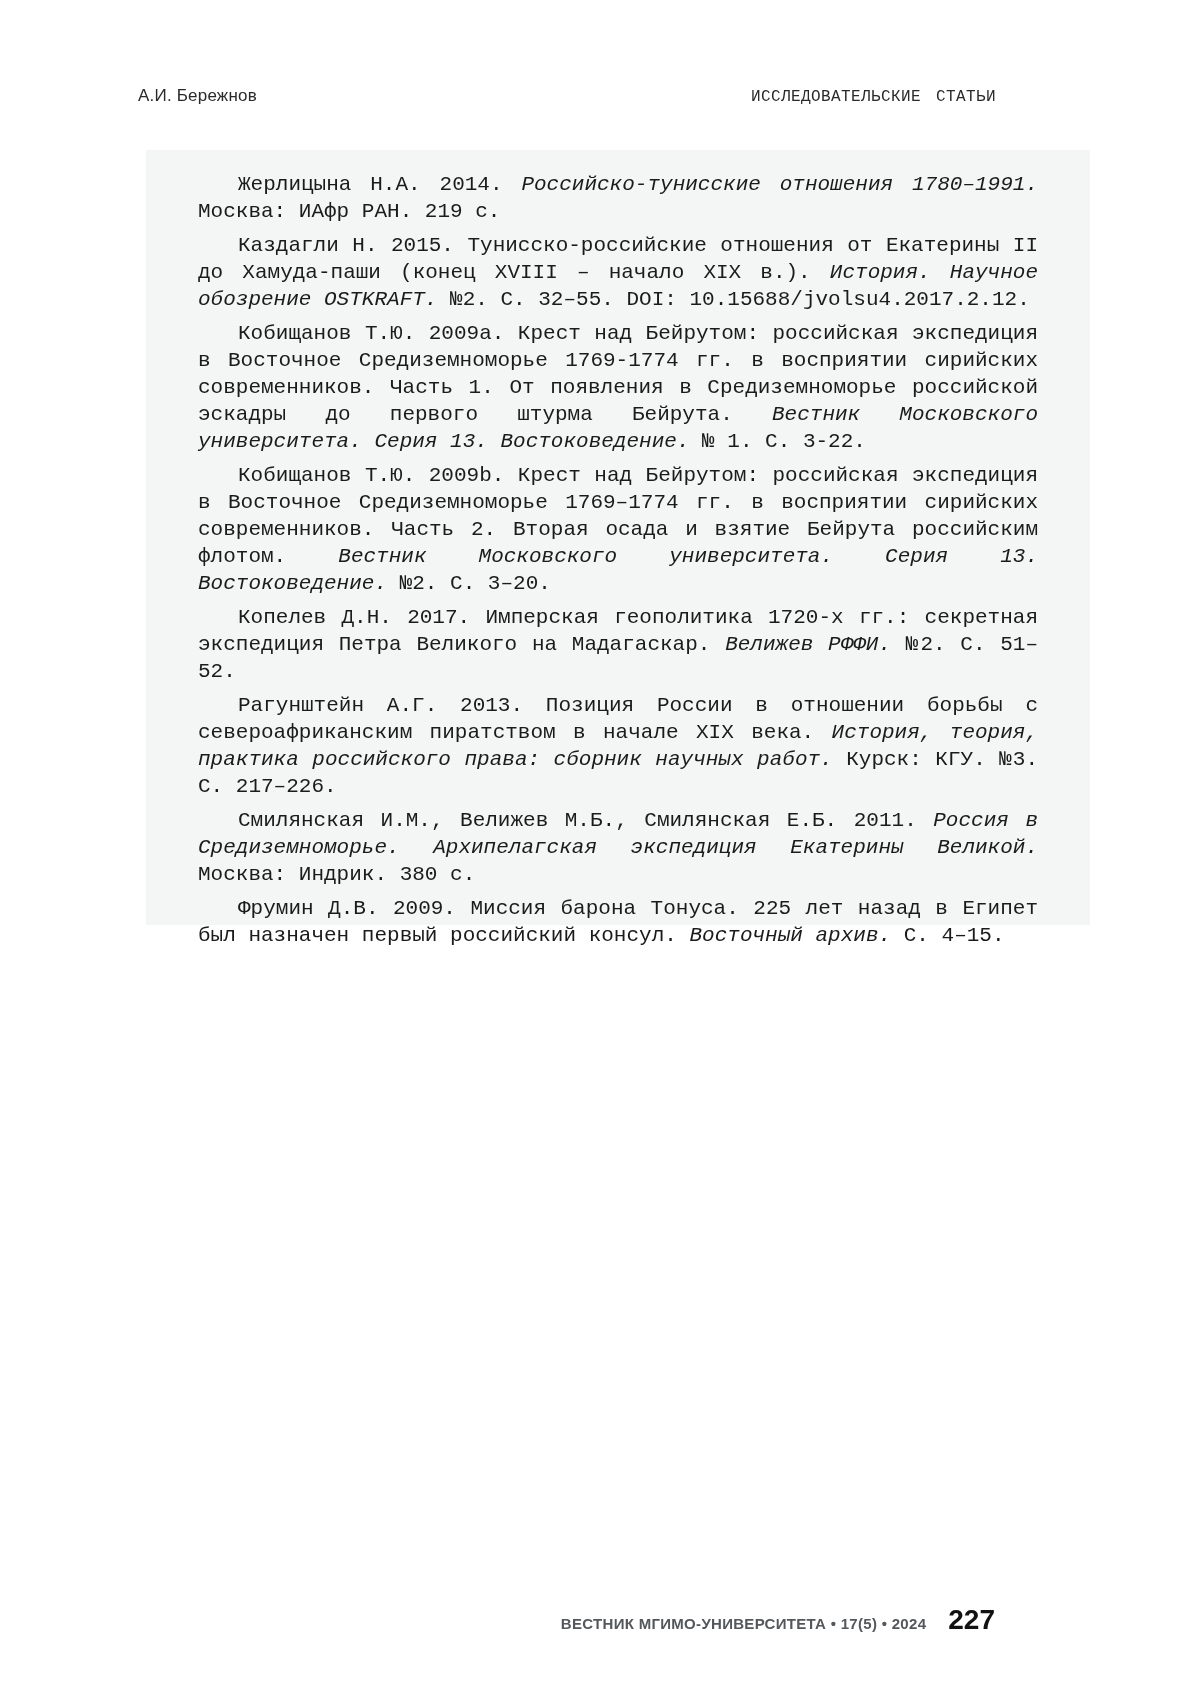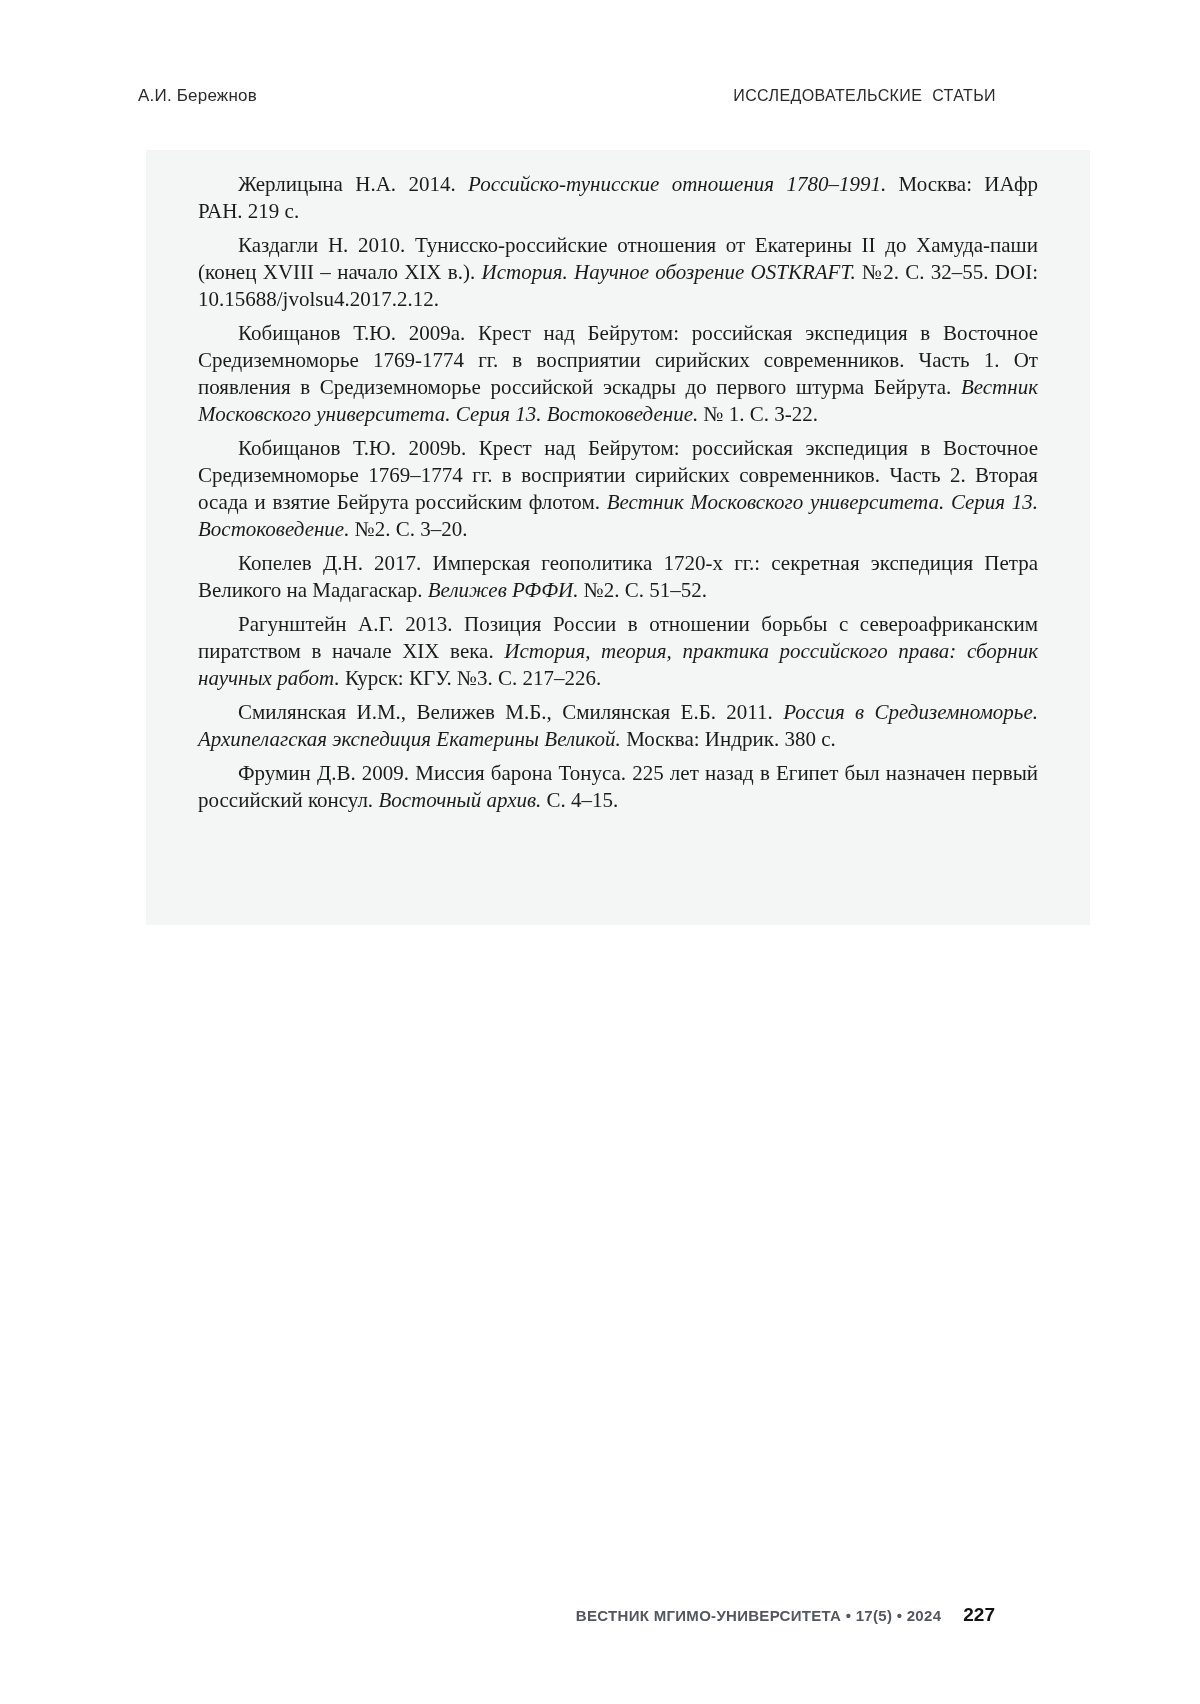--- a/index.html
+++ b/index.html
@@ -33,35 +33,36 @@
   .running-head .author {
     font-size: 17px;
     color: #2a2a2a;
     letter-spacing: 0.2px;
   }
   .running-head .section {
     font-size: 16px;
     color: #2a2a2a;
     letter-spacing: 0.4px;
     word-spacing: 5px;
+    font-family: Liberation Mono, monospace;
   }
 
   
   .references-panel {
     position: absolute;
     top: 150px;
     left: 146px;
     width: 944px;
     height: 775px;
     background: #f4f5f5;
     padding: 21px 52px 0 52px;
   }
 
   .references-panel p.ref {
-    font-family: Liberation Serif, serif;
+    font-family: Liberation Mono, monospace;
     font-size: 21px;
     line-height: 27px;
     color: #1b1b1b;
     text-align: justify;
     text-indent: 40px;
     margin: 0 0 7px 0;
   }
   .references-panel p.ref em {
     font-style: italic;
   }
@@ -75,39 +76,39 @@
     align-items: baseline;
     gap: 22px;
   }
   .page-footer .journal-line {
     font-size: 15px;
     font-weight: bold;
     color: #54575b;
     letter-spacing: 0.3px;
   }
   .page-footer .page-number {
-    font-size: 19px;
+    font-size: 28px;
     font-weight: bold;
     color: #121212;
   }
 </style>
 </head>
 <body>
 
 <div class="page">
 
   <div class="running-head">
     <span class="author">А.И. Бережнов</span>
     <span class="section">ИССЛЕДОВАТЕЛЬСКИЕ СТАТЬИ</span>
   </div>
 
   <div class="references-panel">
 
   <p class="ref"><span>Жерлицына Н.А. 2014. </span><em>Российско-тунисские отношения 1780–1991.</em><span> Москва: ИАфр РАН. 219 с.</span></p>
-      <p class="ref"><span>Каздагли Н. 2010. Тунисско-российские отношения от Екатерины II до Хамуда-паши (конец XVIII – начало XIX в.). </span><em>История. Научное обозрение OSTKRAFT.</em><span> №2. С. 32–55. DOI: 10.15688/jvolsu4.2017.2.12.</span></p>
+      <p class="ref"><span>Каздагли Н. 2015. Тунисско-российские отношения от Екатерины II до Хамуда-паши (конец XVIII – начало XIX в.). </span><em>История. Научное обозрение OSTKRAFT.</em><span> №2. С. 32–55. DOI: 10.15688/jvolsu4.2017.2.12.</span></p>
       <p class="ref"><span>Кобищанов Т.Ю. 2009a. Крест над Бейрутом: российская экспедиция в Восточное Средиземноморье 1769-1774 гг. в восприятии сирийских современников. Часть 1. От появления в Средиземноморье российской эскадры до первого штурма Бейрута. </span><em>Вестник Московского университета. Серия 13. Востоковедение.</em><span> № 1. С. 3-22.</span></p>
       <p class="ref"><span>Кобищанов Т.Ю. 2009b. Крест над Бейрутом: российская экспедиция в Восточное Средиземноморье 1769–1774 гг. в восприятии сирийских современников. Часть 2. Вторая осада и взятие Бейрута российским флотом. </span><em>Вестник Московского университета. Серия 13. Востоковедение.</em><span> №2. С. 3–20.</span></p>
       <p class="ref"><span>Копелев Д.Н. 2017. Имперская геополитика 1720-х гг.: секретная экспедиция Петра Великого на Мадагаскар. </span><em>Велижев РФФИ.</em><span> №2. С. 51–52.</span></p>
       <p class="ref"><span>Рагунштейн А.Г. 2013. Позиция России в отношении борьбы с североафриканским пиратством в начале XIX века. </span><em>История, теория, практика российского права: сборник научных работ.</em><span> Курск: КГУ. №3. С. 217–226.</span></p>
       <p class="ref"><span>Смилянская И.М., Велижев М.Б., Смилянская Е.Б. 2011. </span><em>Россия в Средиземноморье. Архипелагская экспедиция Екатерины Великой.</em><span> Москва: Индрик. 380 с.</span></p>
       <p class="ref"><span>Фрумин Д.В. 2009. Миссия барона Тонуса. 225 лет назад в Египет был назначен первый российский консул. </span><em>Восточный архив.</em><span> С. 4–15.</span></p>
     </div>
 
   <div class="page-footer">
     <span class="journal-line">ВЕСТНИК МГИМО-УНИВЕРСИТЕТА • 17(5) • 2024</span>

